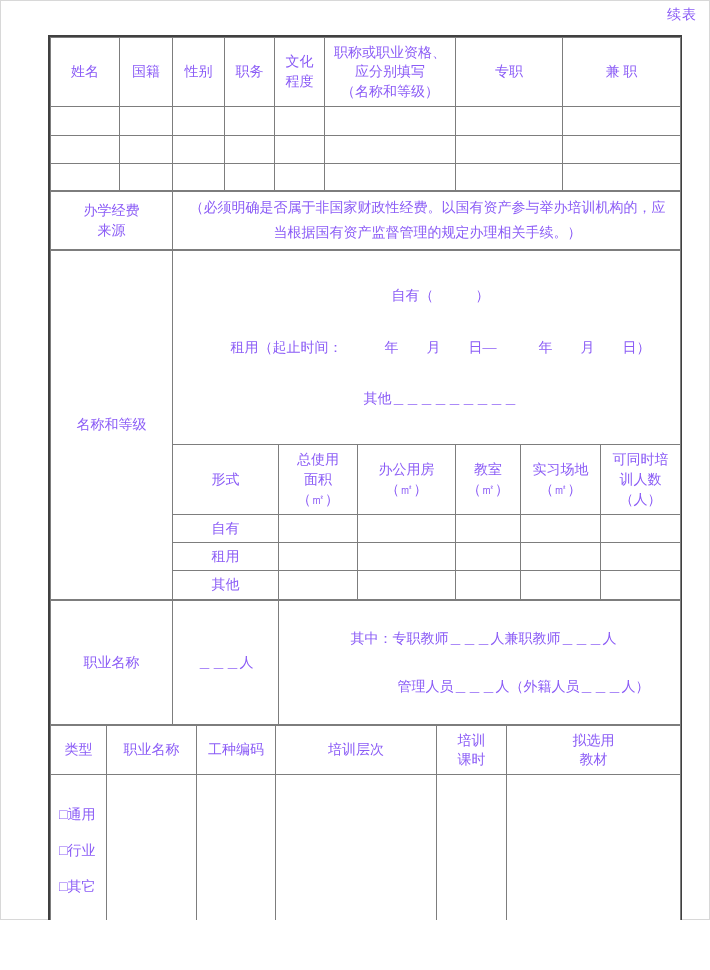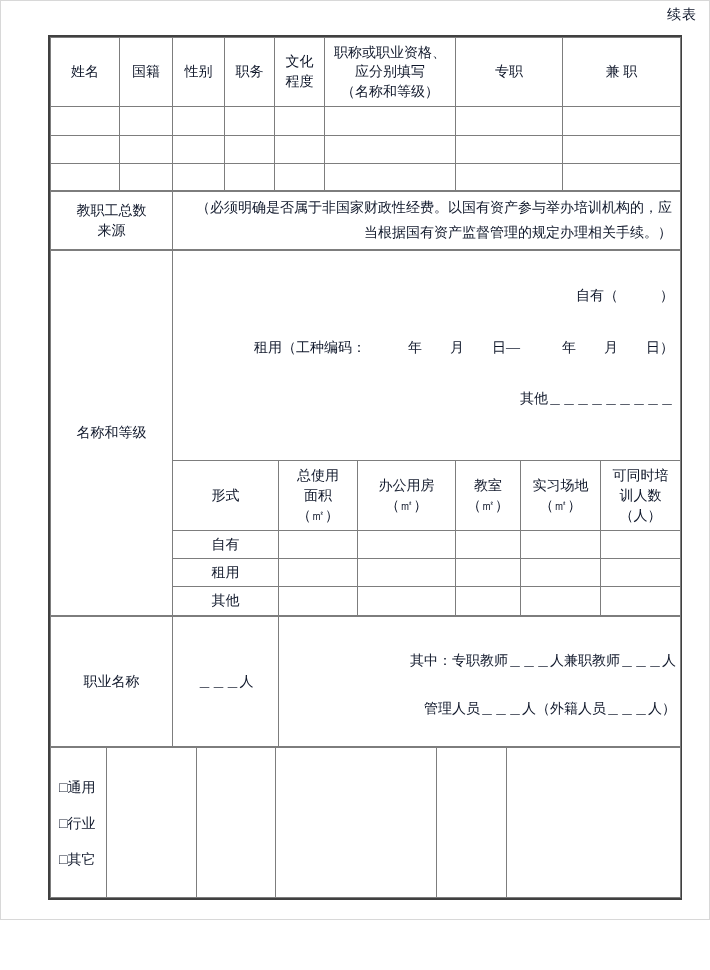--- a/index.html
+++ b/index.html
@@ -1,21 +1,21 @@
 <!DOCTYPE html>
 <html><head>
 <meta charset="utf-8">
 <style>
   html,body{margin:0;padding:0;background:#ffffff;}
   .page{
     position:relative;
     width:710px;height:920px;
     background:#ffffff;
     font-family:"Liberation Serif","DejaVu Serif",serif;
-    color:#0f172a;
+    color:#8b5cf6;
     box-shadow: inset 0 0 0 1px #d8d8d8;
     overflow:hidden;
   }
   .cont-label{
     position:absolute;top:6px;right:13px;
     font-size:14px;letter-spacing:1px;
   }
   .form{
     position:absolute;left:48px;top:35px;width:630px;
     border:2px solid #404040;
@@ -31,24 +31,24 @@
     white-space:pre-line;
     line-height:1.4;
     overflow:hidden;
   }
   .title-cell{
     font-weight:bold;
     font-size:15px;
     border-bottom:2px solid #404040;
     letter-spacing:1px;
   }
-  .left{text-align:right;}
+  .left{text-align:center;}
   .note-cell{padding:4px 8px 4px 10px;line-height:1.75;}
-  .own-cell{padding:6px 6px 22px 34px;line-height:1.85;}
-  .staff-detail{padding:8px 4px 2px 12px;line-height:1.7;}
+  .own-cell{padding:6px 6px 6px 34px;line-height:1.85;}
+  .staff-detail{padding:2px 4px 2px 12px;line-height:1.7;}
   .staff-detail .l2{margin-left:80px;}
   .type-cell{
     vertical-align:top;
   }
   .type-inner{
     height:100%;
     display:flex;flex-direction:column;
     justify-content:space-between;
     align-items:flex-start;
     padding:10px 0 8px 6px;
@@ -123,21 +123,21 @@
     </tbody>
       </table>
 
     <table>
       <colgroup>
           <col style="width:122px">
           <col style="width:508px">
         </colgroup>
       <tbody>
           <tr style="height:52px">
-        <td>教职工总数
+        <td>办学经费
 来源</td>
         <td class="left note-cell">（必须明确是否属于非国家财政性经费。以国有资产参与举办培训机构的，应
 当根据国有资产监督管理的规定办理相关手续。）</td>
       </tr>
     </tbody>
       </table>
 
     <table>
       <colgroup>
         <col style="width:122px">
@@ -146,21 +146,21 @@
           <col style="width:98px">
         <col style="width:65px">
           <col style="width:80px">
           <col style="width:80px">
       </colgroup>
       <tbody>
           <tr style="height:70px">
         <td rowspan="5">名称和等级</td>
         <td colspan="6" class="left own-cell">
           <div>自有（　　　）</div>
-          <div>租用（工种编码：　　　年　　月　　日—　　　年　　月　　日）</div>
+          <div>租用（起止时间：　　　年　　月　　日—　　　年　　月　　日）</div>
           <div>其他＿＿＿＿＿＿＿＿＿</div>
         </td>
       </tr>
       <tr style="height:70px">
         <td>形式</td>
         <td>总使用
 面积
 （㎡）</td>
         <td>办公用房
 （㎡）</td>
@@ -220,20 +220,30 @@
     <table>
       <colgroup>
         <col style="width:56px">
           <col style="width:90px">
           <col style="width:79px">
         <col style="width:161px">
           <col style="width:70px">
           <col style="width:174px">
       </colgroup>
       <tbody>
+      <tr style="height:49px">
+        <td>类型</td>
+        <td>职业名称</td>
+        <td>工种编码</td>
+        <td>培训层次</td>
+        <td>培训
+课时</td>
+        <td>拟选用
+教材</td>
+      </tr>
       <tr style="height:110px">
         <td class="type-cell">
           <div class="type-inner">
             <span>□通用</span>
             <span>□行业</span>
             <span>□其它</span>
           </div>
         </td>
         <td></td>
         <td></td>

